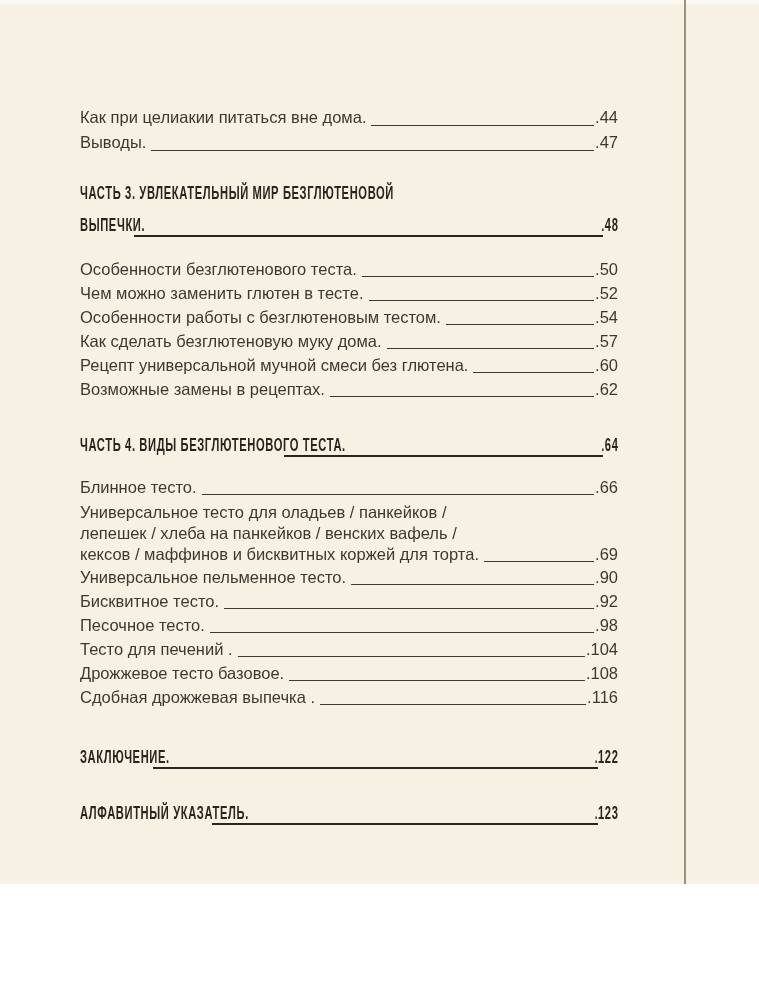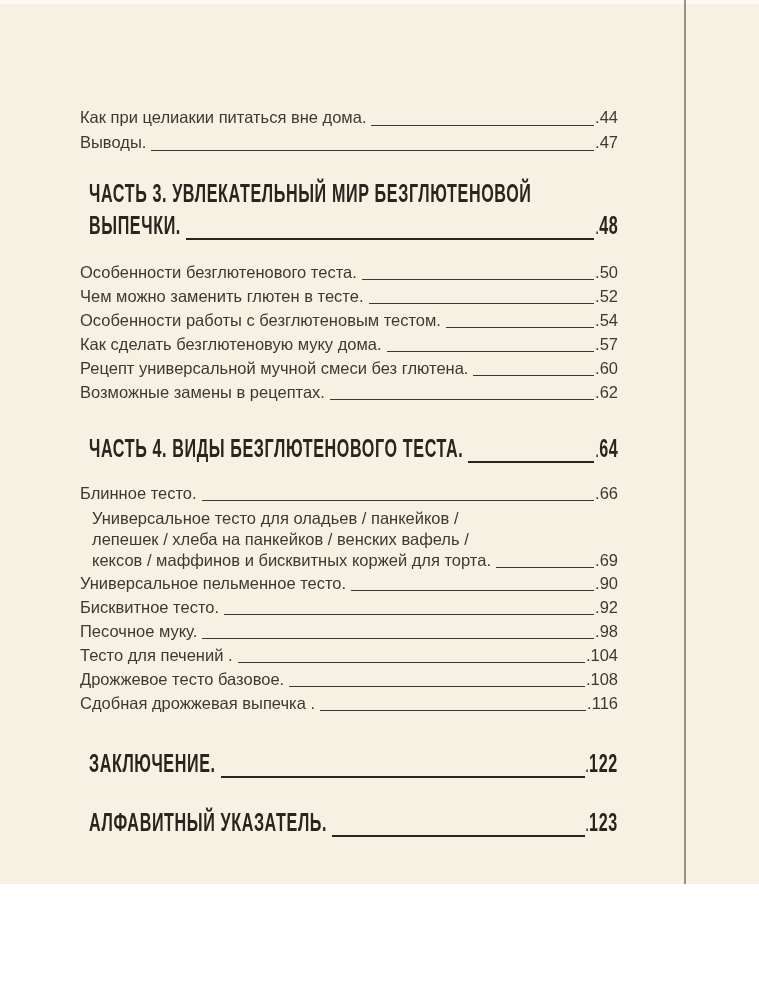--- a/index.html
+++ b/index.html
@@ -22,38 +22,37 @@
   .entry { font-size:16.5px; line-height:24px; color:#3e3930; }
   .g1 .entry { line-height:25px; }
   .label { white-space:nowrap; }
   .leader { flex:1 1 auto; min-width:0; border-bottom:1.6px solid #3e3930; align-self:flex-end; margin:0 1px 4px 5px; }
   .num { white-space:nowrap; }
   .num::before { content:"."; }
 
   
   .hrow, .hline {
     font-weight:700;
-    font-size:26px;
+    font-size:18px;
     line-height:32px;
     color:#29251e;
     letter-spacing:1px;
-    margin-left:9px;
   }
   .cx { display:inline-block; white-space:nowrap; transform:scaleX(0.62); transform-origin:0 50%; }
   .cx-r { display:inline-block; white-space:nowrap; transform:scaleX(0.62); transform-origin:100% 50%; }
   .hrow .leader { border-bottom-width:2.2px; margin-bottom:5px; border-color:#29251e; }
   .hrow .num::before { font-size:16px; }
 
   .g1 { margin-top:105px; }
   .h3 { margin-top:22px; }
   .p3 { margin-top:15px; }
   .h4 { margin-top:28px;text-align:center; }
   .p4a { margin-top:13px; }
   .multi { margin-top:3px; }
-  .multi .mline, .multi .row { font-size:16.5px; line-height:21px;margin-left:12px; }
+  .multi .mline, .multi .row { font-size:16.5px; line-height:21px; }
   .multi .leader { margin-bottom:3px; }
   .p4b { margin-top:0; }
   .hc { margin-top:32px; }
   .hi { margin-top:23px;text-align:right; }
 </style>
 </head>
 <body>
 
 <div class="page">
   <div class="top-light"></div>
@@ -145,21 +144,21 @@
           <span class="label">Универсальное пельменное тесто.</span>
           <span class="leader"></span>
           <span class="num">90</span>
         </div>
         <div class="row entry">
           <span class="label">Бисквитное тесто.</span>
           <span class="leader"></span>
           <span class="num">92</span>
         </div>
         <div class="row entry">
-          <span class="label">Песочное муку.</span>
+          <span class="label">Песочное тесто.</span>
           <span class="leader"></span>
           <span class="num">98</span>
         </div>
         <div class="row entry">
           <span class="label">Тесто для печений .</span>
           <span class="leader"></span>
           <span class="num">104</span>
         </div>
         <div class="row entry">
           <span class="label">Дрожжевое тесто базовое.</span>

